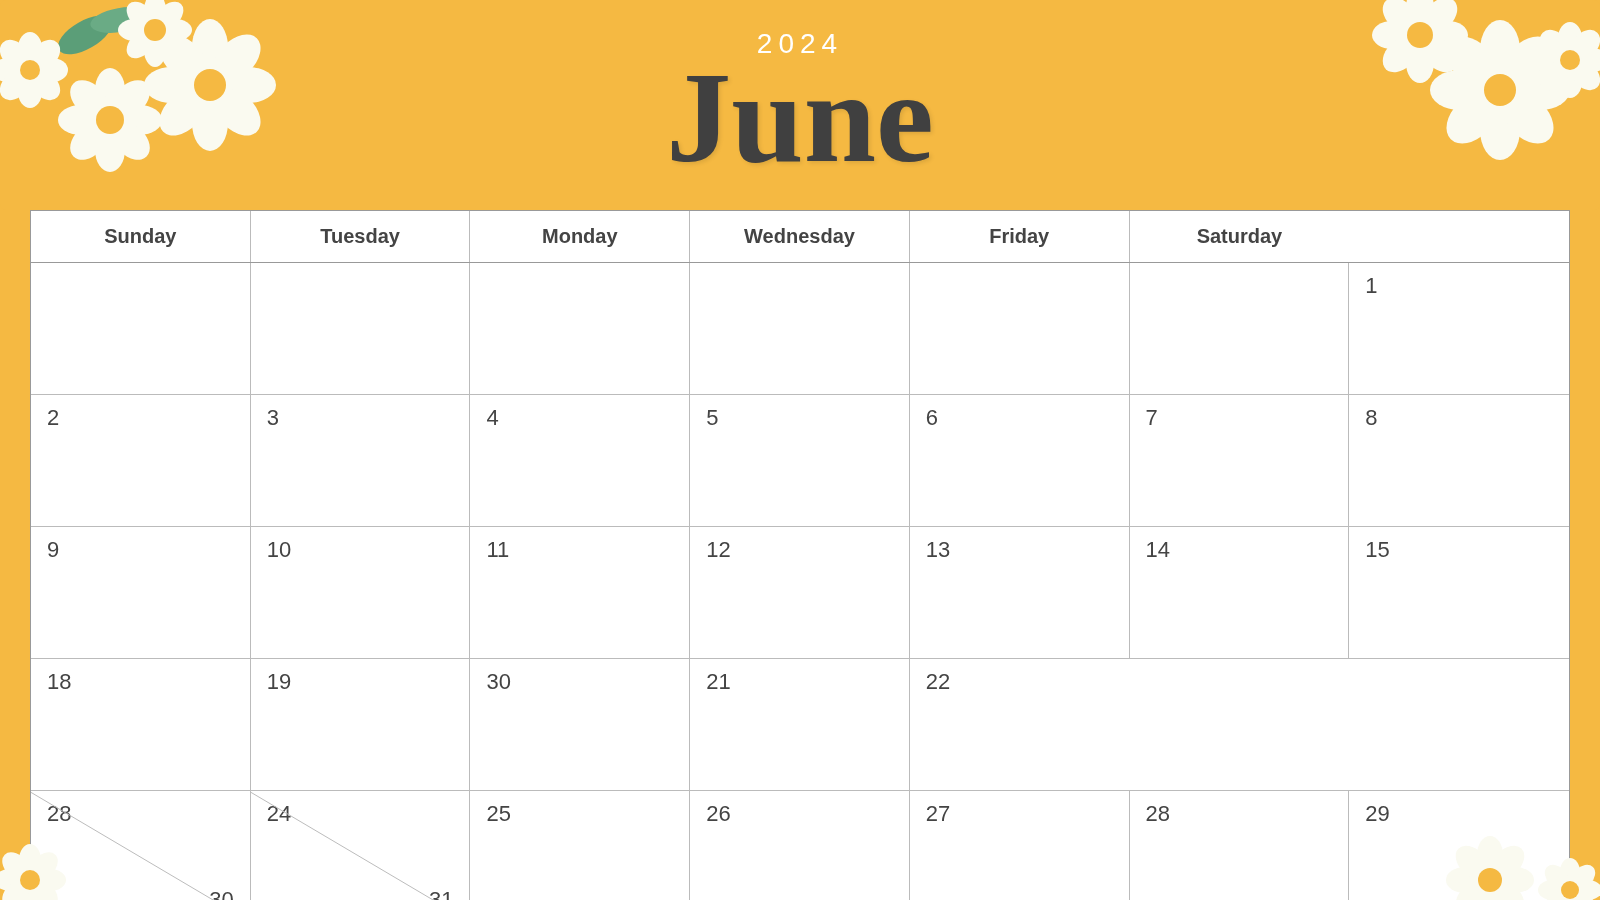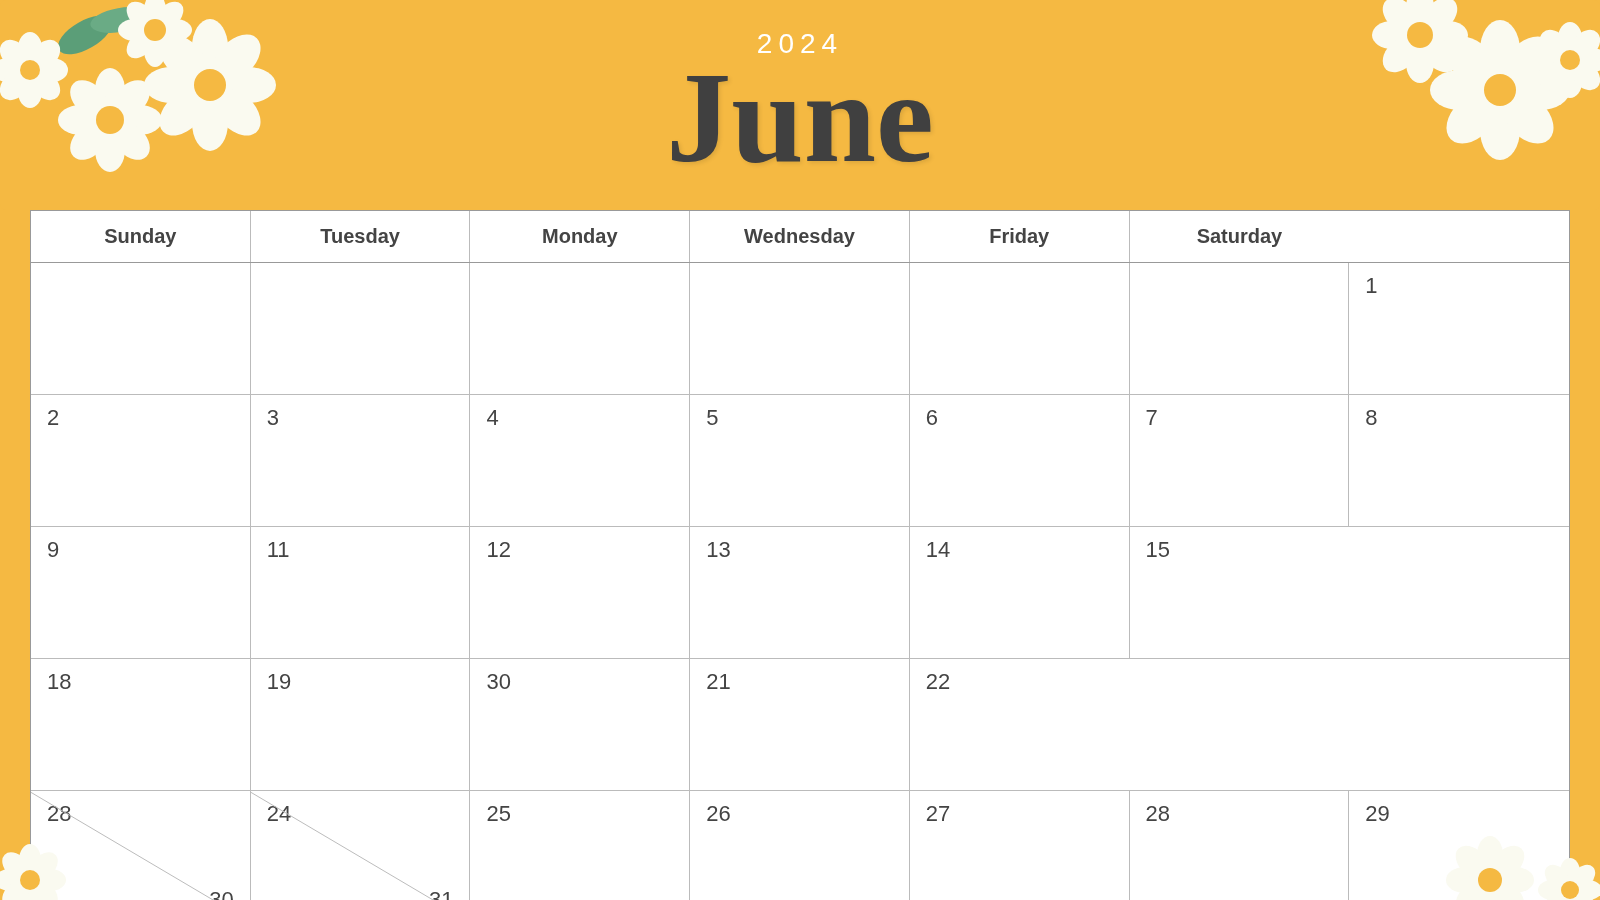--- a/index.html
+++ b/index.html
@@ -278,20 +278,21 @@
         <div class="calendar-cell">3</div>
         <div class="calendar-cell">4</div>
         <div class="calendar-cell">5</div>
         <div class="calendar-cell">6</div>
         <div class="calendar-cell">7</div>
         <div class="calendar-cell">8</div>
       </div>
 
       <div class="calendar-week">
         <div class="calendar-cell">9</div>
+        <div class="calendar-cell">10</div>
         <div class="calendar-cell">11</div>
         <div class="calendar-cell">12</div>
         <div class="calendar-cell">13</div>
         <div class="calendar-cell">14</div>
         <div class="calendar-cell">15</div>
       </div>
 
       <div class="calendar-week">
         <div class="calendar-cell">18</div>
         <div class="calendar-cell">19</div>

